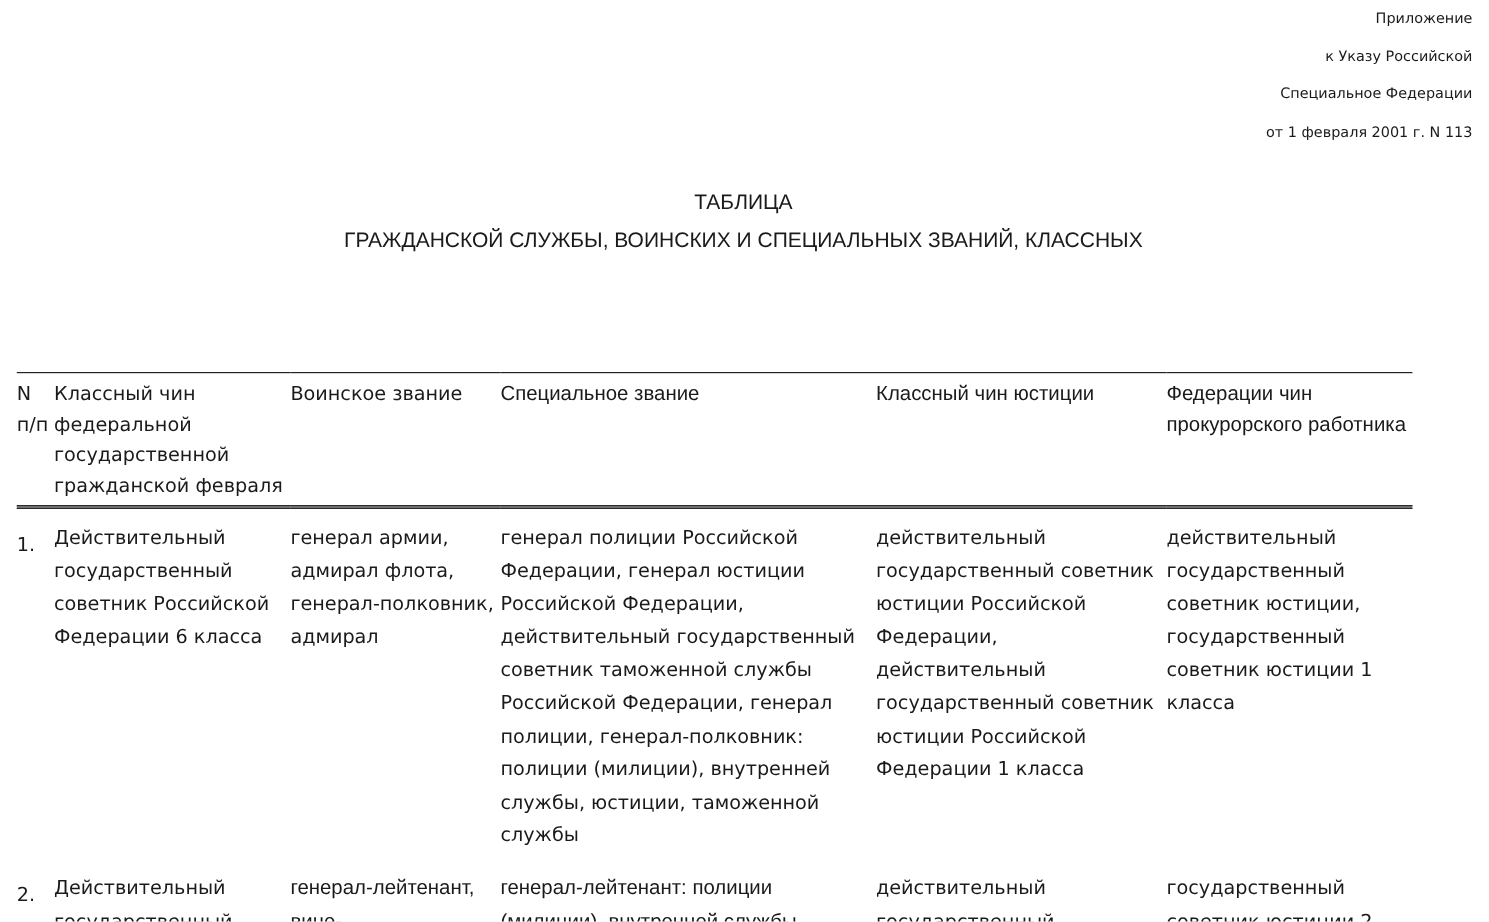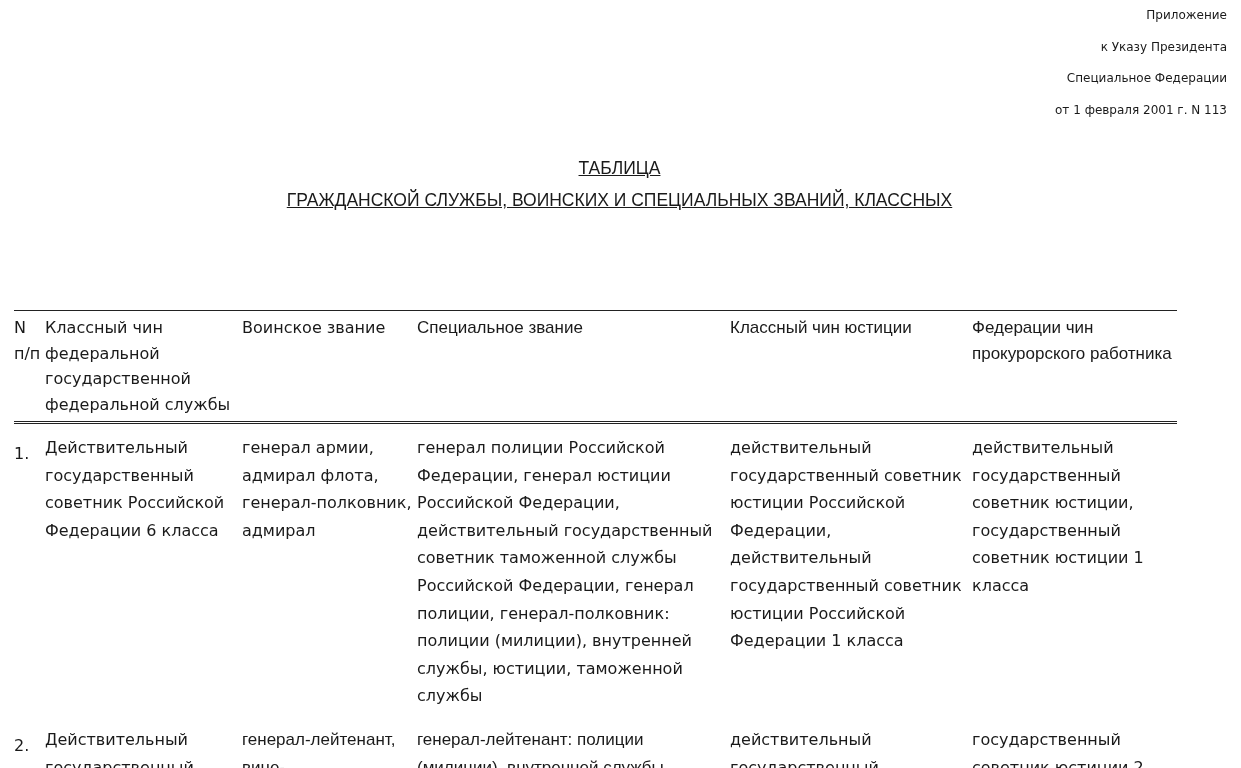--- a/index.html
+++ b/index.html
@@ -32,21 +32,20 @@
     top: 152px;
     text-align: center;
     line-height: 32px;
     font-family: "Liberation Sans", sans-serif;
     font-size: 17.5px;
     letter-spacing: 0;
   }
   .title-block div {
     position: relative;
     left: -1px;
-    text-decoration: underline;
   }
   table.ranks {
     position: absolute;
     left: 14px;
     top: 310px;
     width: 1163px;
     border-collapse: collapse;
     table-layout: fixed;
   }
   table.ranks thead tr {
@@ -92,21 +91,21 @@
     padding-top: 14px !important;
   }
   td.c-num span { position: relative; top: 2px; }
   th.h-num { line-height: 25.5px; }
 </style>
 </head>
 <body>
 
 <div class="appendix">
   <div>Приложение</div>
-  <div>к Указу Президента</div>
+  <div>к Указу Российской</div>
   <div>Специальное Федерации</div>
   <div>от 1 февраля 2001 г. N 113</div>
 </div>
 
 <div class="title-block">
   <div>ТАБЛИЦА</div>
   <div>ГРАЖДАНСКОЙ СЛУЖБЫ, ВОИНСКИХ И СПЕЦИАЛЬНЫХ ЗВАНИЙ, КЛАССНЫХ</div>
 </div>
 
 <table class="ranks">
@@ -114,21 +113,21 @@
     <col class="col-num">
     <col class="col-civil">
     <col class="col-military">
     <col class="col-special">
     <col class="col-justice">
     <col class="col-prosecutor">
   </colgroup>
   <thead>
     <tr>
       <th class="h-num">N п/п</th>
-      <th class="h-civil">Классный чин федеральной государственной федеральной службы</th>
+      <th class="h-civil">Классный чин федеральной государственной гражданской февраля</th>
       <th class="h-military">Воинское звание</th>
       <th class="h-special">Специальное звание</th>
       <th class="h-justice">Классный чин юстиции</th>
       <th class="h-prosecutor">Федерации чин прокурорского работника</th>
     </tr>
   </thead>
   <tbody>
     <tr class="row-1">
       <td class="c-num"><span>1.</span></td>
       <td class="c-civil">Действительный государственный советник Российской Федерации 6 класса</td>

